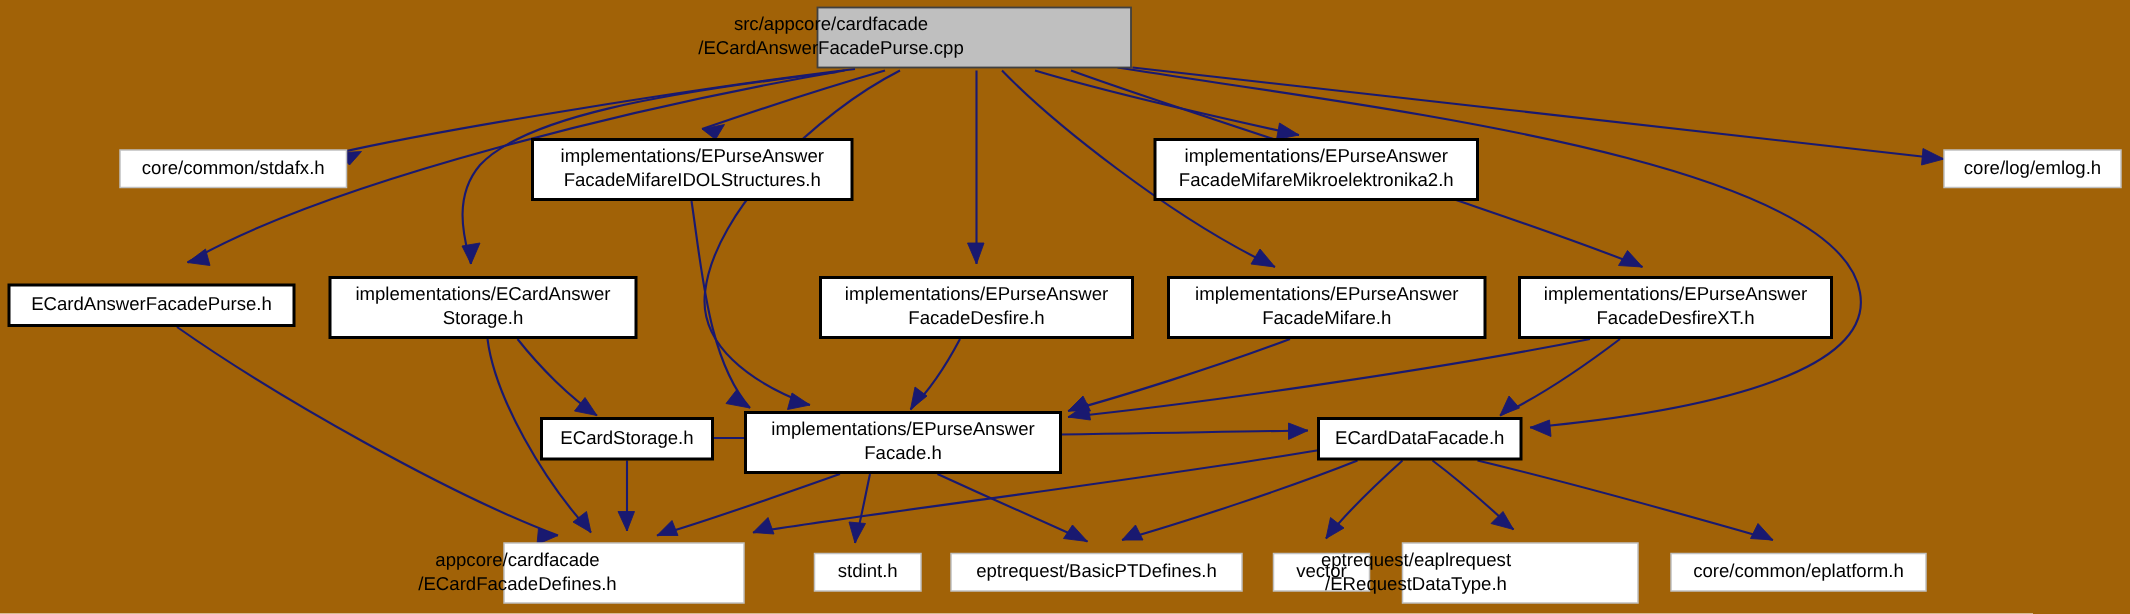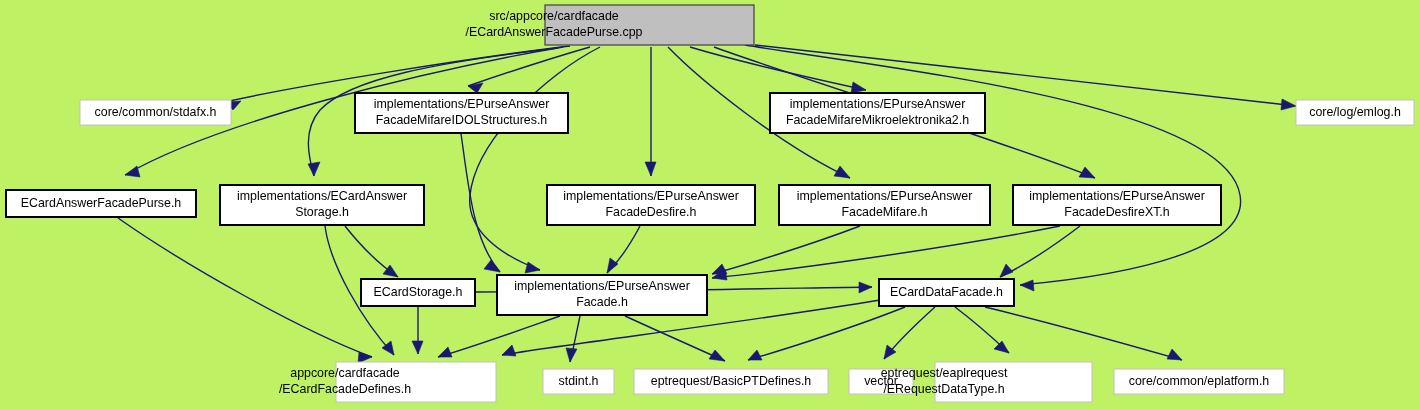--- a/index.html
+++ b/index.html
@@ -8,21 +8,21 @@
     background: #ffffff;
   }
   body {
     font-family: "Liberation Sans", sans-serif;
   }
   #graph-wrap {
     position: relative;
     width: 1420px;
     height: 409px;
     overflow: hidden;
-    background: #bef264;
+    background: #a16207;
   }
   svg#depgraph {
     display: block;
     width: 1420px;
     height: 409px;
   }
   .node-box {
     fill: #ffffff;
     stroke: #c0c0c0;
     stroke-width: 1;

